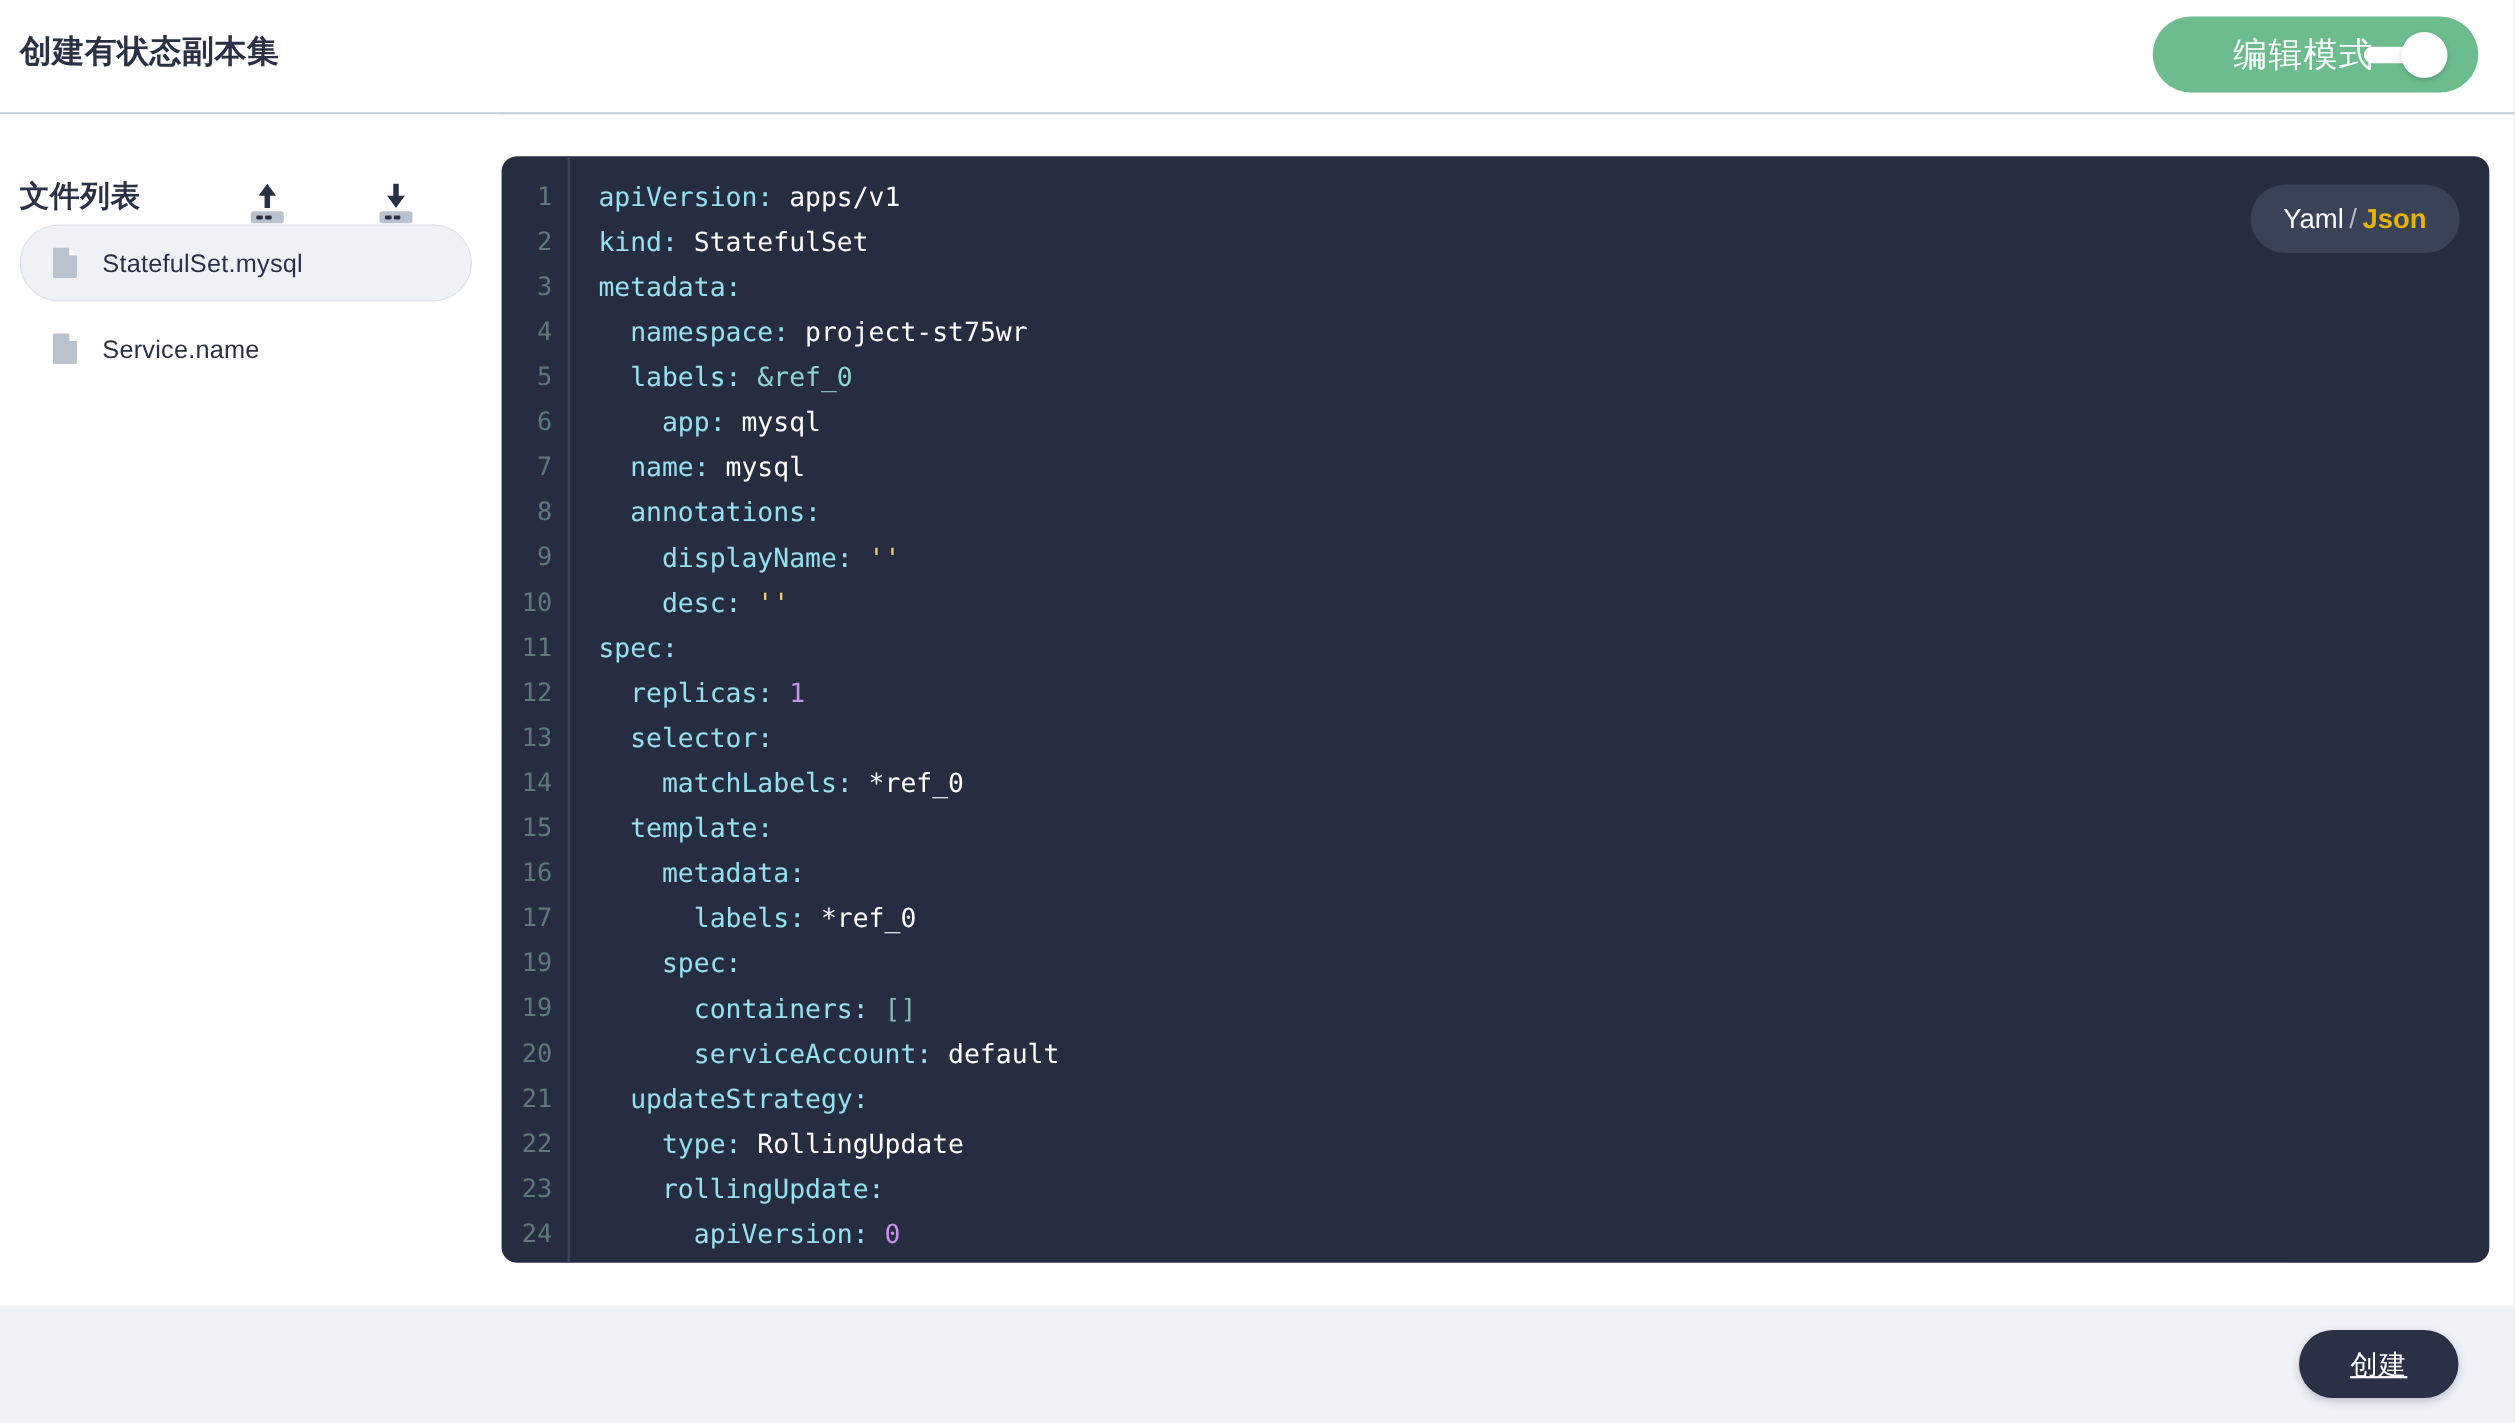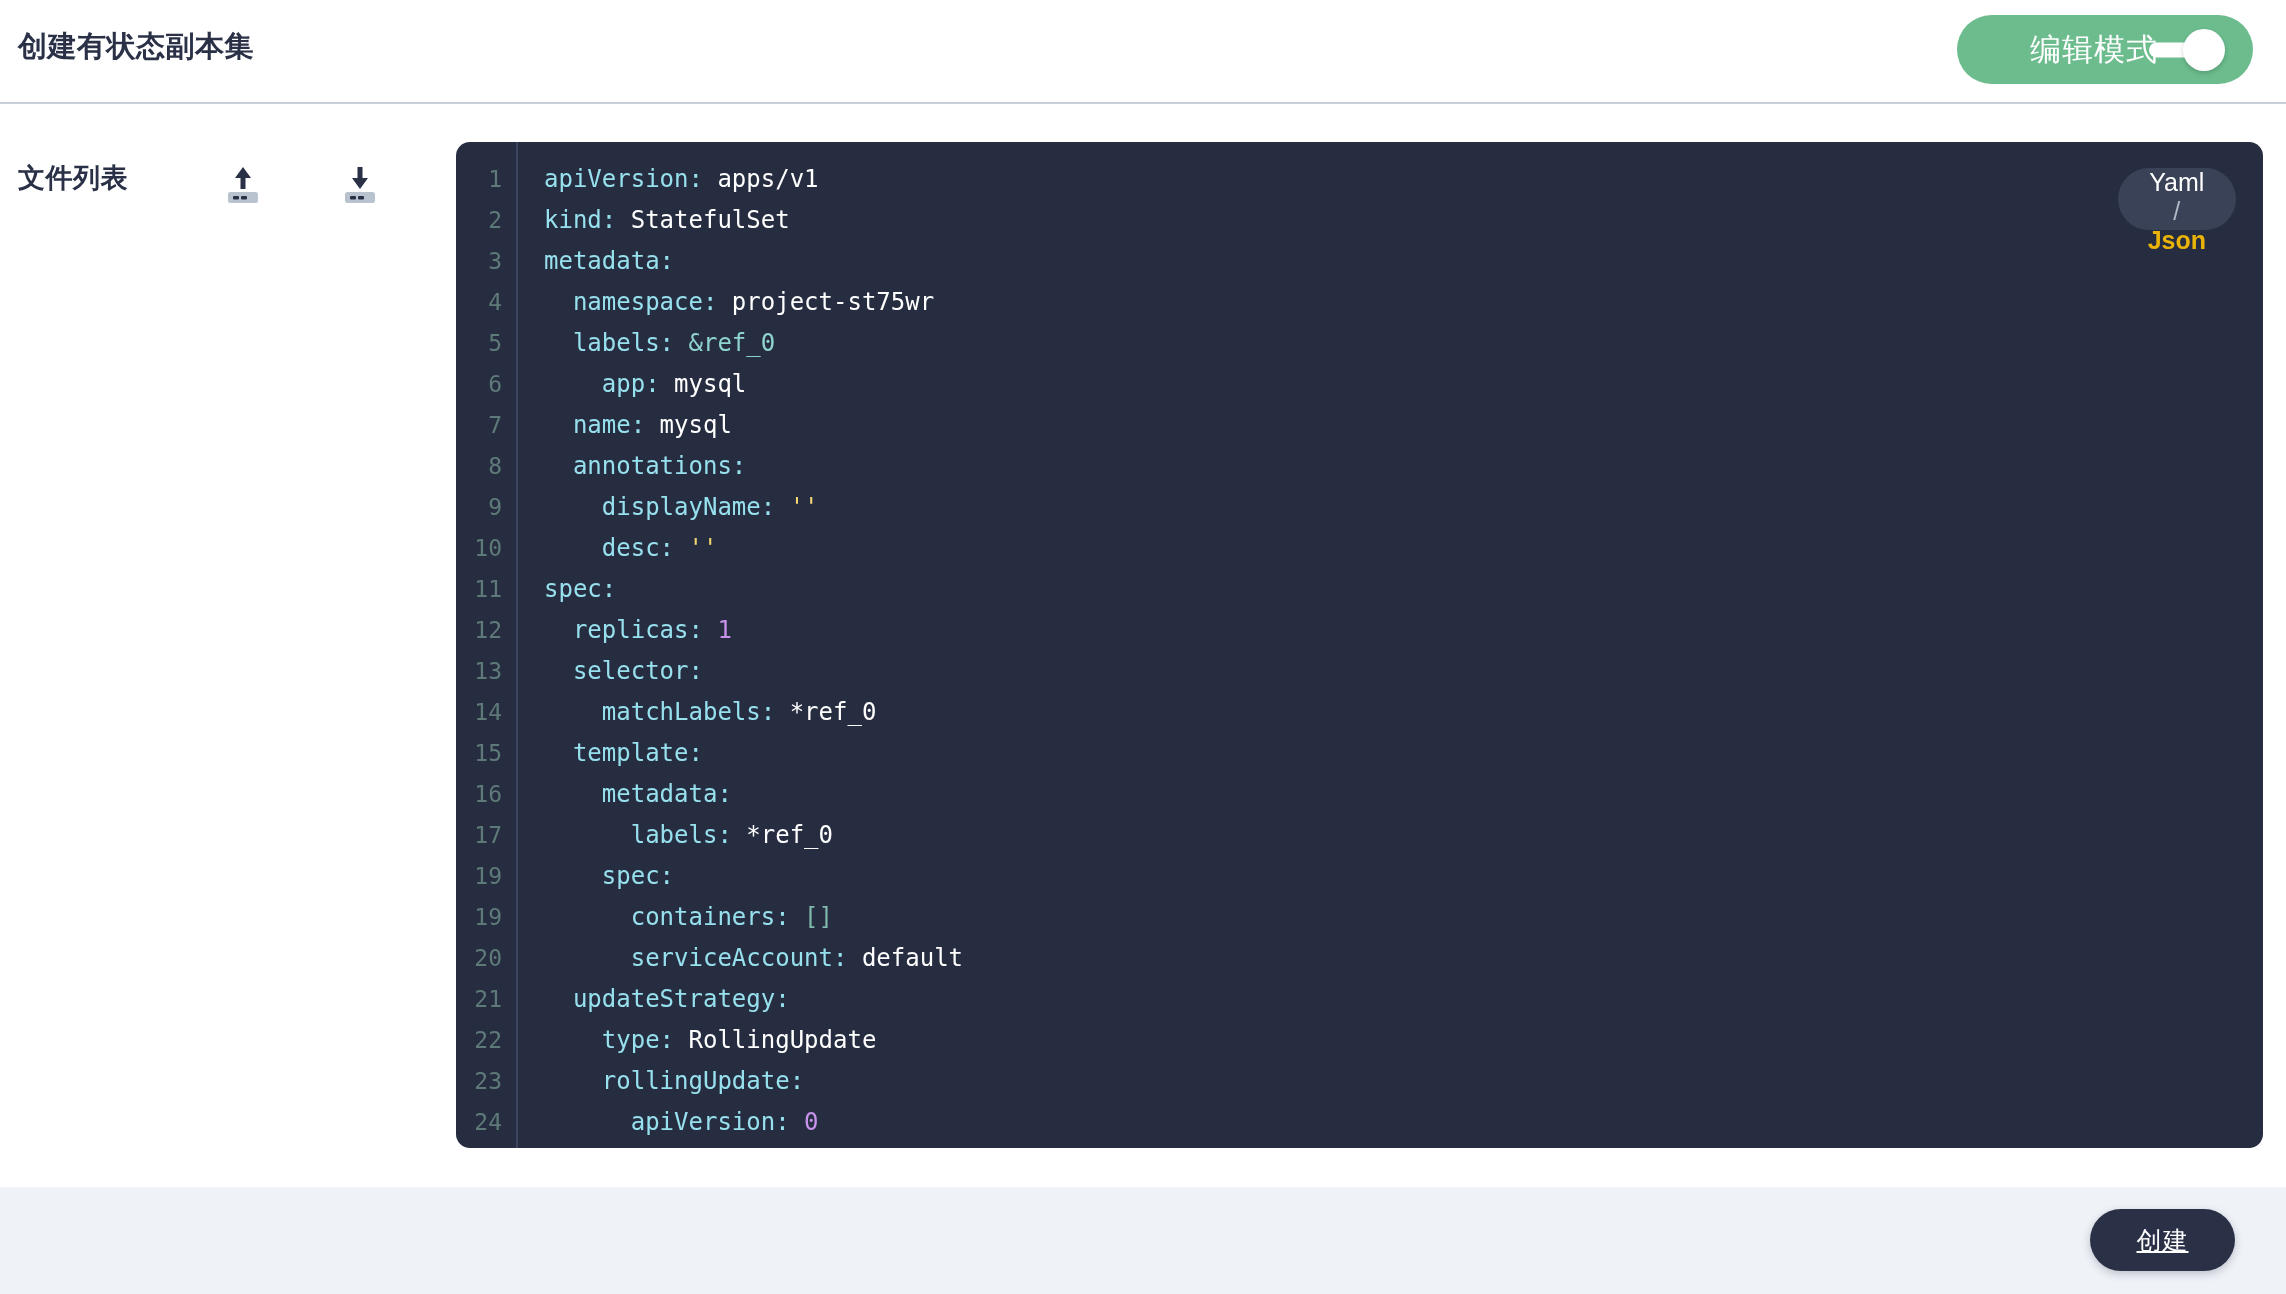--- a/index.html
+++ b/index.html
@@ -237,21 +237,20 @@
     height: 62px;
     padding: 0 30px;
     display: flex;
     align-items: center;
     border-radius: 31px;
     background: #3a4257;
     cursor: pointer;
     user-select: none;
     font-family: "Liberation Sans", sans-serif;
     font-size: 25px;
-    flex-direction: column;
   }
   .fmt-active { color: #ffffff; }
   .fmt-sep { color: #b2b8c4; margin: 0 5px; }
   .fmt-inactive { color: #eab308; font-weight: bold; }
 
   
   .footer {
     position: absolute;
     left: 0;
     top: 1187px;
@@ -314,20 +313,36 @@
       <div class="io-icon download">
         <svg viewBox="0 0 46 40" width="46" height="40" aria-hidden="true">
           <path d="M23 25 L31 14 L25.5 14 L25.5 3 L20.5 3 L20.5 14 L15 14 Z" fill="#2a3147"></path>
           <rect x="8" y="28" width="30" height="11" rx="2.5" fill="#b9c3d0"></rect>
           <rect x="13" y="32" width="6" height="3.5" rx="1" fill="#2a3147"></rect>
           <rect x="21" y="32" width="6" height="3.5" rx="1" fill="#2a3147"></rect>
         </svg>
       </div>
     </div>
 
+    <div class="file-list" id="file-list">
+        <div class="file-item selected">
+          <span class="file-icon"><svg viewBox="0 0 22 28" width="22" height="28">
+              <path d="M0 2 a2 2 0 0 1 2-2 h13 l7 7 v19 a2 2 0 0 1-2 2 H2 a2 2 0 0 1-2-2 Z" fill="#b9c3d0"></path>
+              <path d="M15 0 l7 7 h-7 Z" fill="#ffffff"></path>
+            </svg></span>
+          <span class="file-name">StatefulSet.mysql</span>
+        </div>
+        <div class="file-item">
+          <span class="file-icon"><svg viewBox="0 0 22 28" width="22" height="28">
+              <path d="M0 2 a2 2 0 0 1 2-2 h13 l7 7 v19 a2 2 0 0 1-2 2 H2 a2 2 0 0 1-2-2 Z" fill="#b9c3d0"></path>
+              <path d="M15 0 l7 7 h-7 Z" fill="#ffffff"></path>
+            </svg></span>
+          <span class="file-name">Service.name</span>
+        </div>
+      </div>
   </div>
 
   <div class="editor">
     <div class="gutter-rule"></div>
     <div class="code-area" id="code-area">
         <div class="code-line"><span class="gutter">1</span><span class="code-text"><span class="tok-key">apiVersion</span><span class="tok-punct">: </span><span class="tok-val">apps/v1</span></span></div>
         <div class="code-line"><span class="gutter">2</span><span class="code-text"><span class="tok-key">kind</span><span class="tok-punct">: </span><span class="tok-val">StatefulSet</span></span></div>
         <div class="code-line"><span class="gutter">3</span><span class="code-text"><span class="tok-key">metadata</span><span class="tok-punct">:</span></span></div>
         <div class="code-line"><span class="gutter">4</span><span class="code-text"><span class="tok-key">  namespace</span><span class="tok-punct">: </span><span class="tok-val">project-st75wr</span></span></div>
         <div class="code-line"><span class="gutter">5</span><span class="code-text"><span class="tok-key">  labels</span><span class="tok-punct">: </span><span class="tok-ref">&amp;ref_0</span></span></div>

